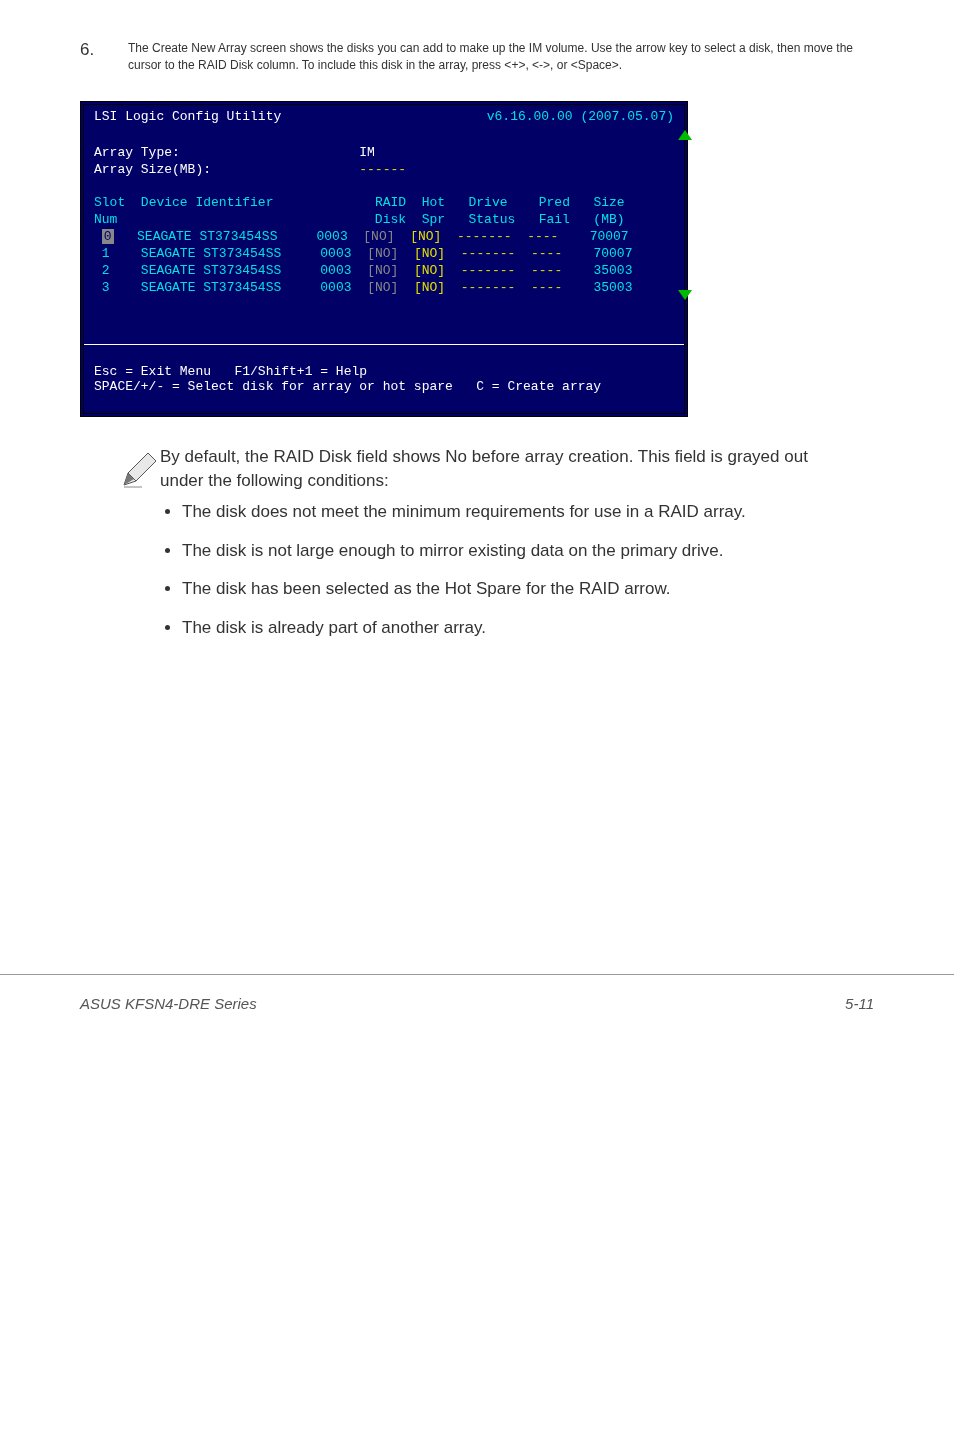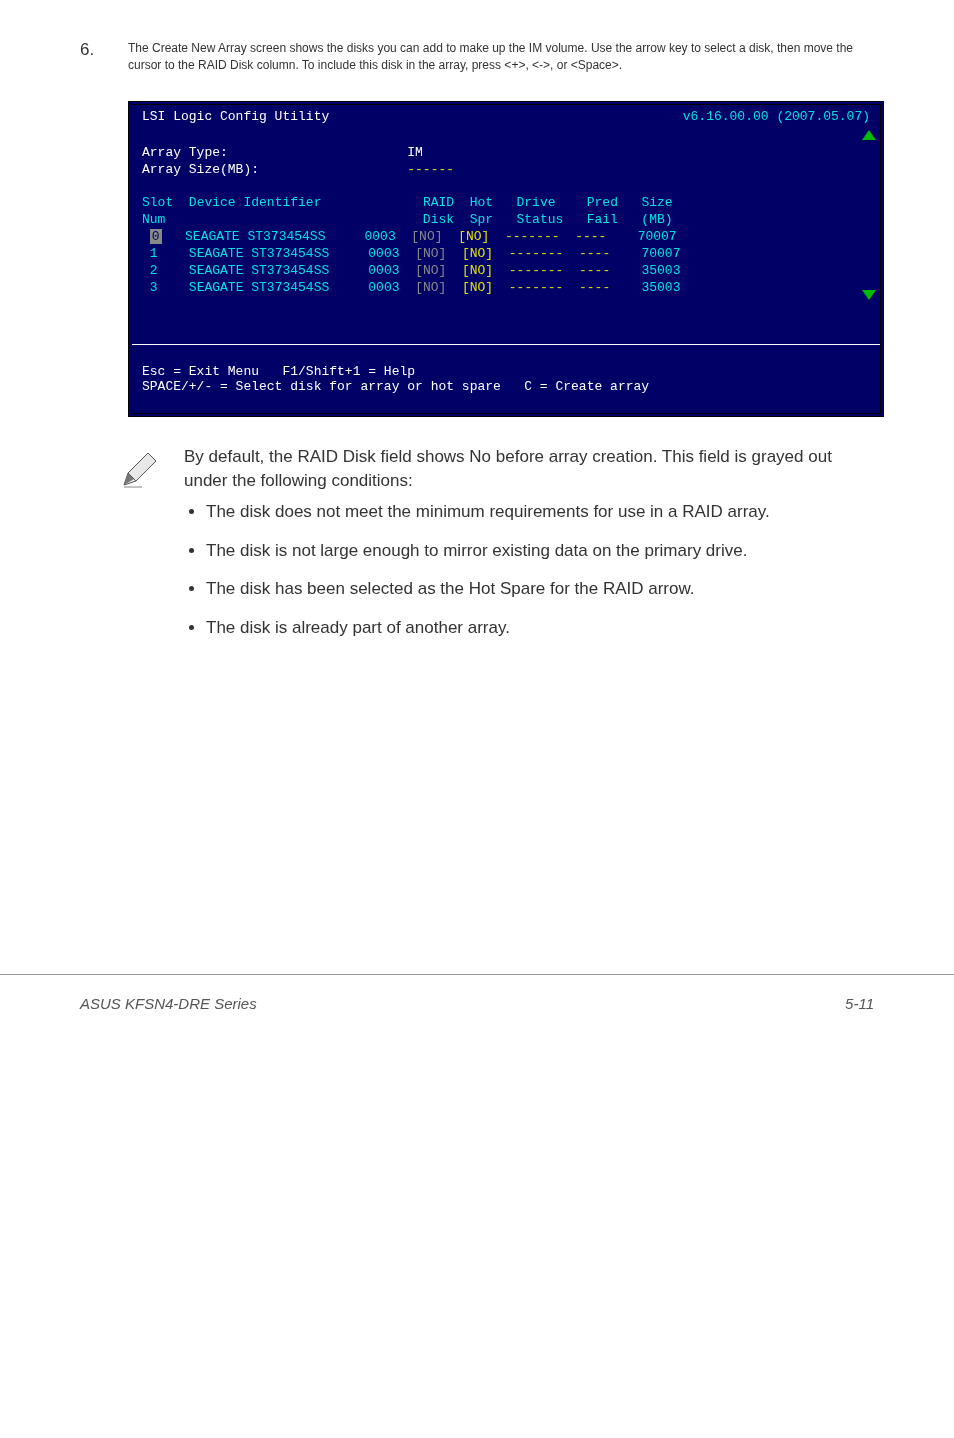--- a/index.html
+++ b/index.html
@@ -24,28 +24,27 @@
     color: #333;
   }
   .step-text {
     font-size: 12px;
     line-height: 1.45;
     color: #333;
   }
   .step-text p { margin-bottom: 14px; }
 
   .terminal-wrap {
-    margin-left: 48px;
     margin-top: 12px;
     margin-bottom: 24px;
     border: 4px double #000;
     background: #000066;
     font-family: "Courier New", monospace;
     font-size: 13px;
-    width: 756px;
+    width: 608px;
   }
   .term-titlebar {
     display: flex;
     gap: 10px;
     color: #fff;
     padding: 4px 10px 0 10px;
     white-space: pre;
   }
   .term-subtitle {
     color: #00e0e0;
@@ -89,21 +88,20 @@
 
   .term-footer {
     border-top: 1px solid #fff;
     color: #fff;
     padding: 19px 10px;
     white-space: pre;
   }
 
   .note-block {
     display: flex;
-    gap: 24px;
     margin-top: 28px;
     margin-left: 40px;
     margin-right: 20px;
   }
   .pencil-icon {
     flex-shrink: 0;
     width: 40px;
     padding-top: 4px;
   }
   .note-text {

